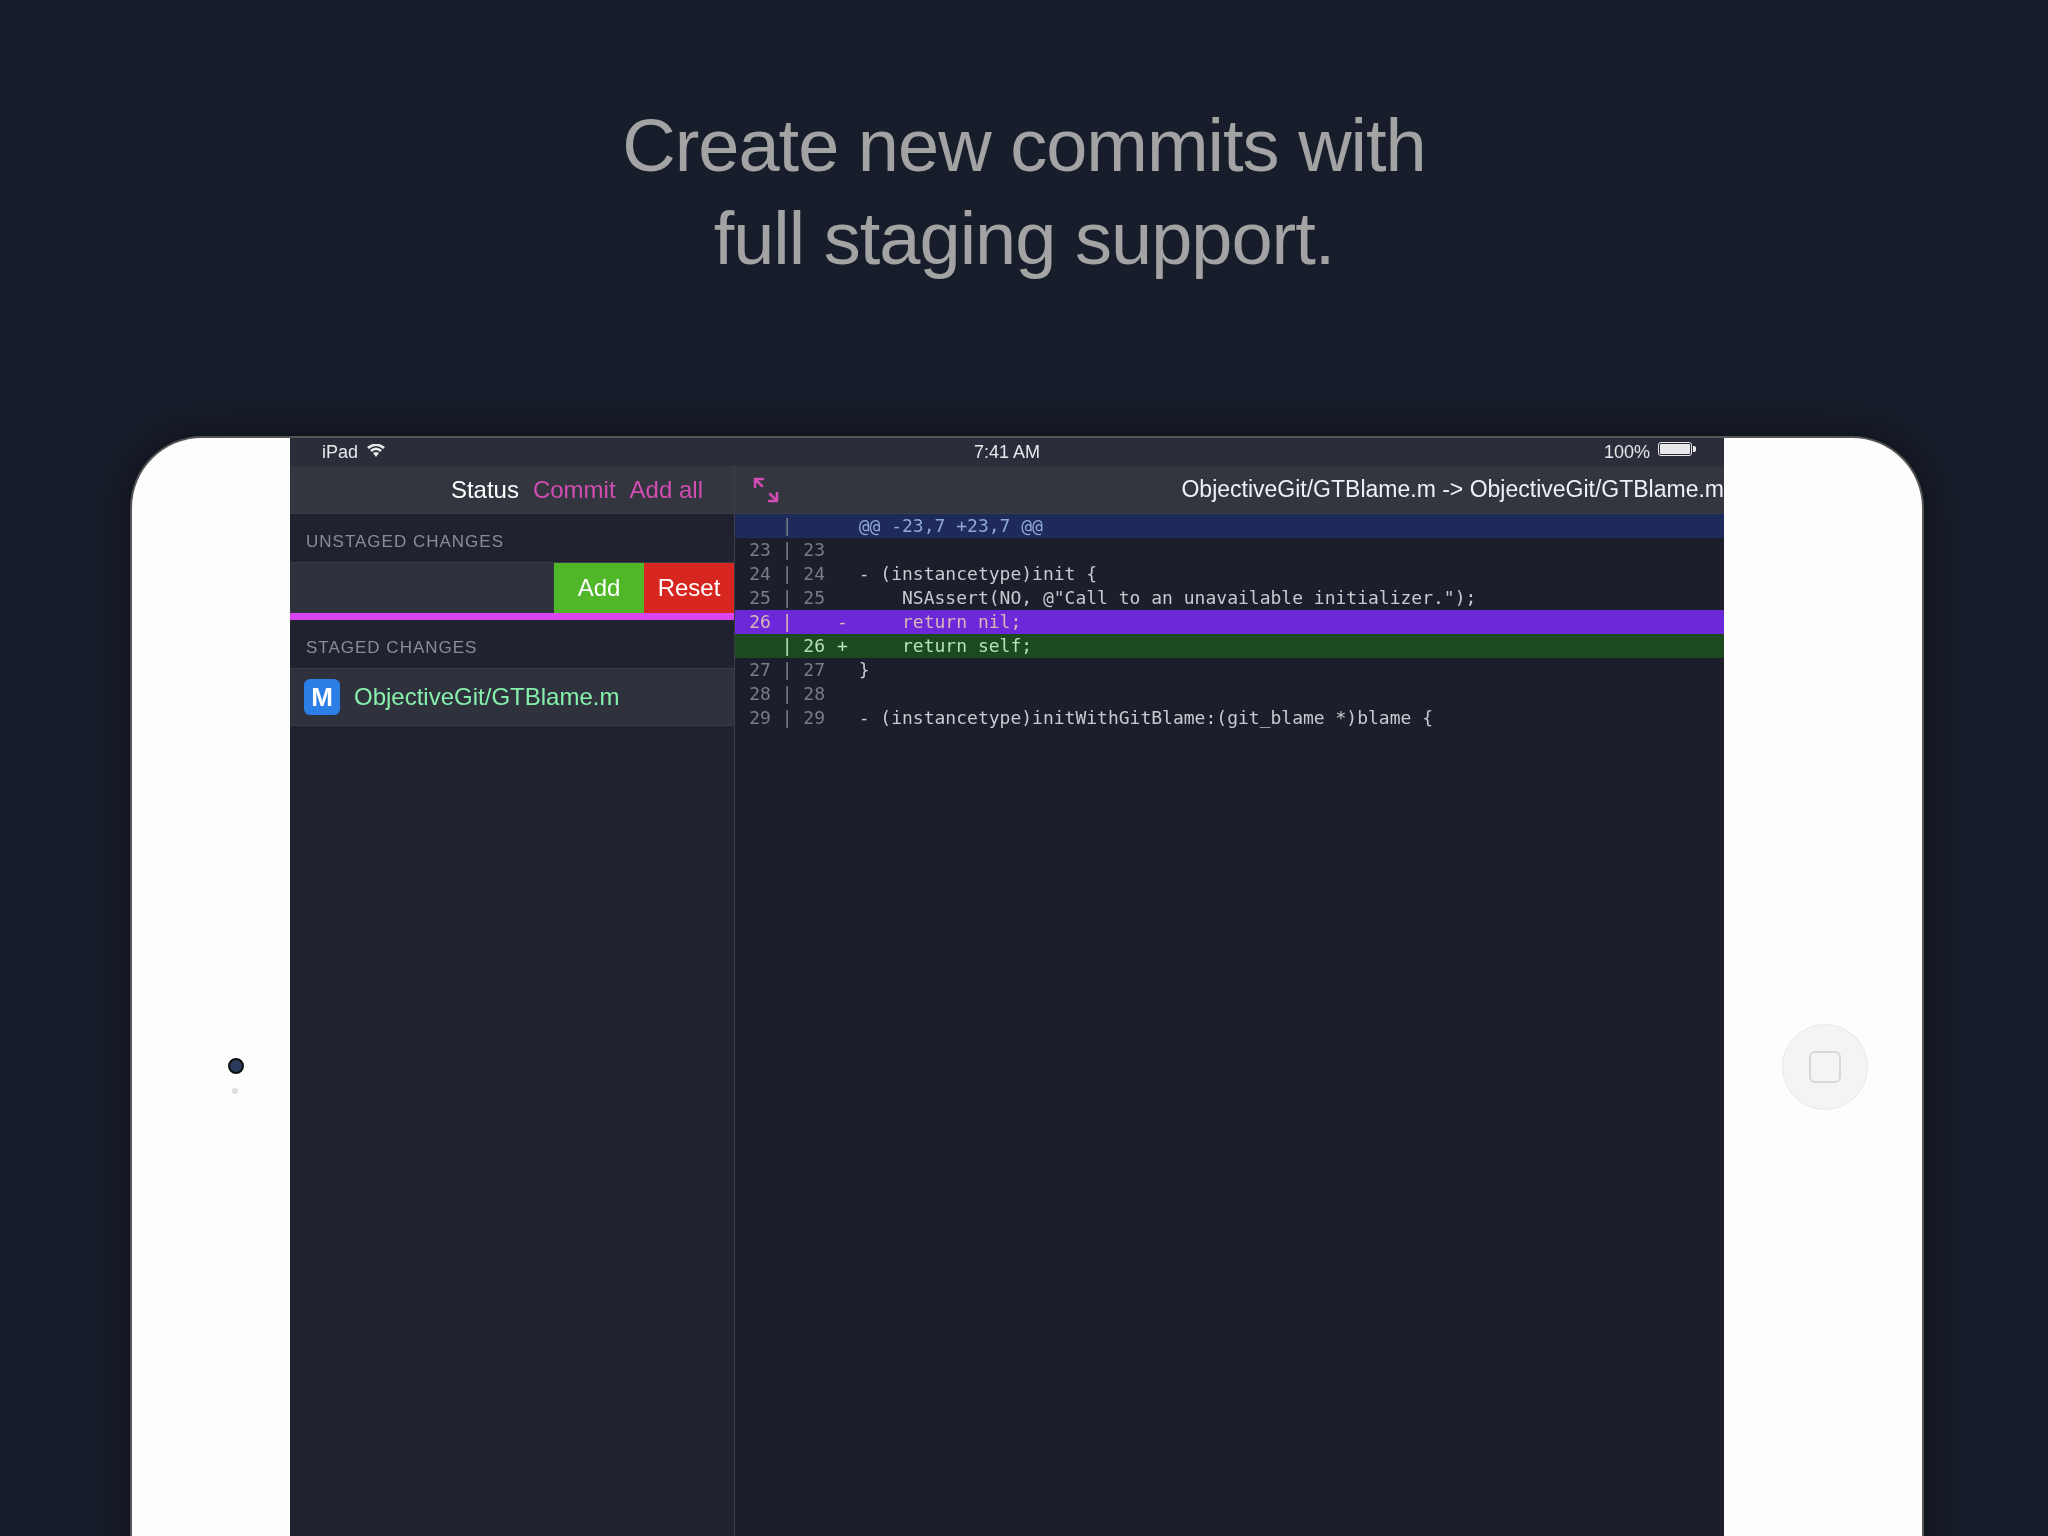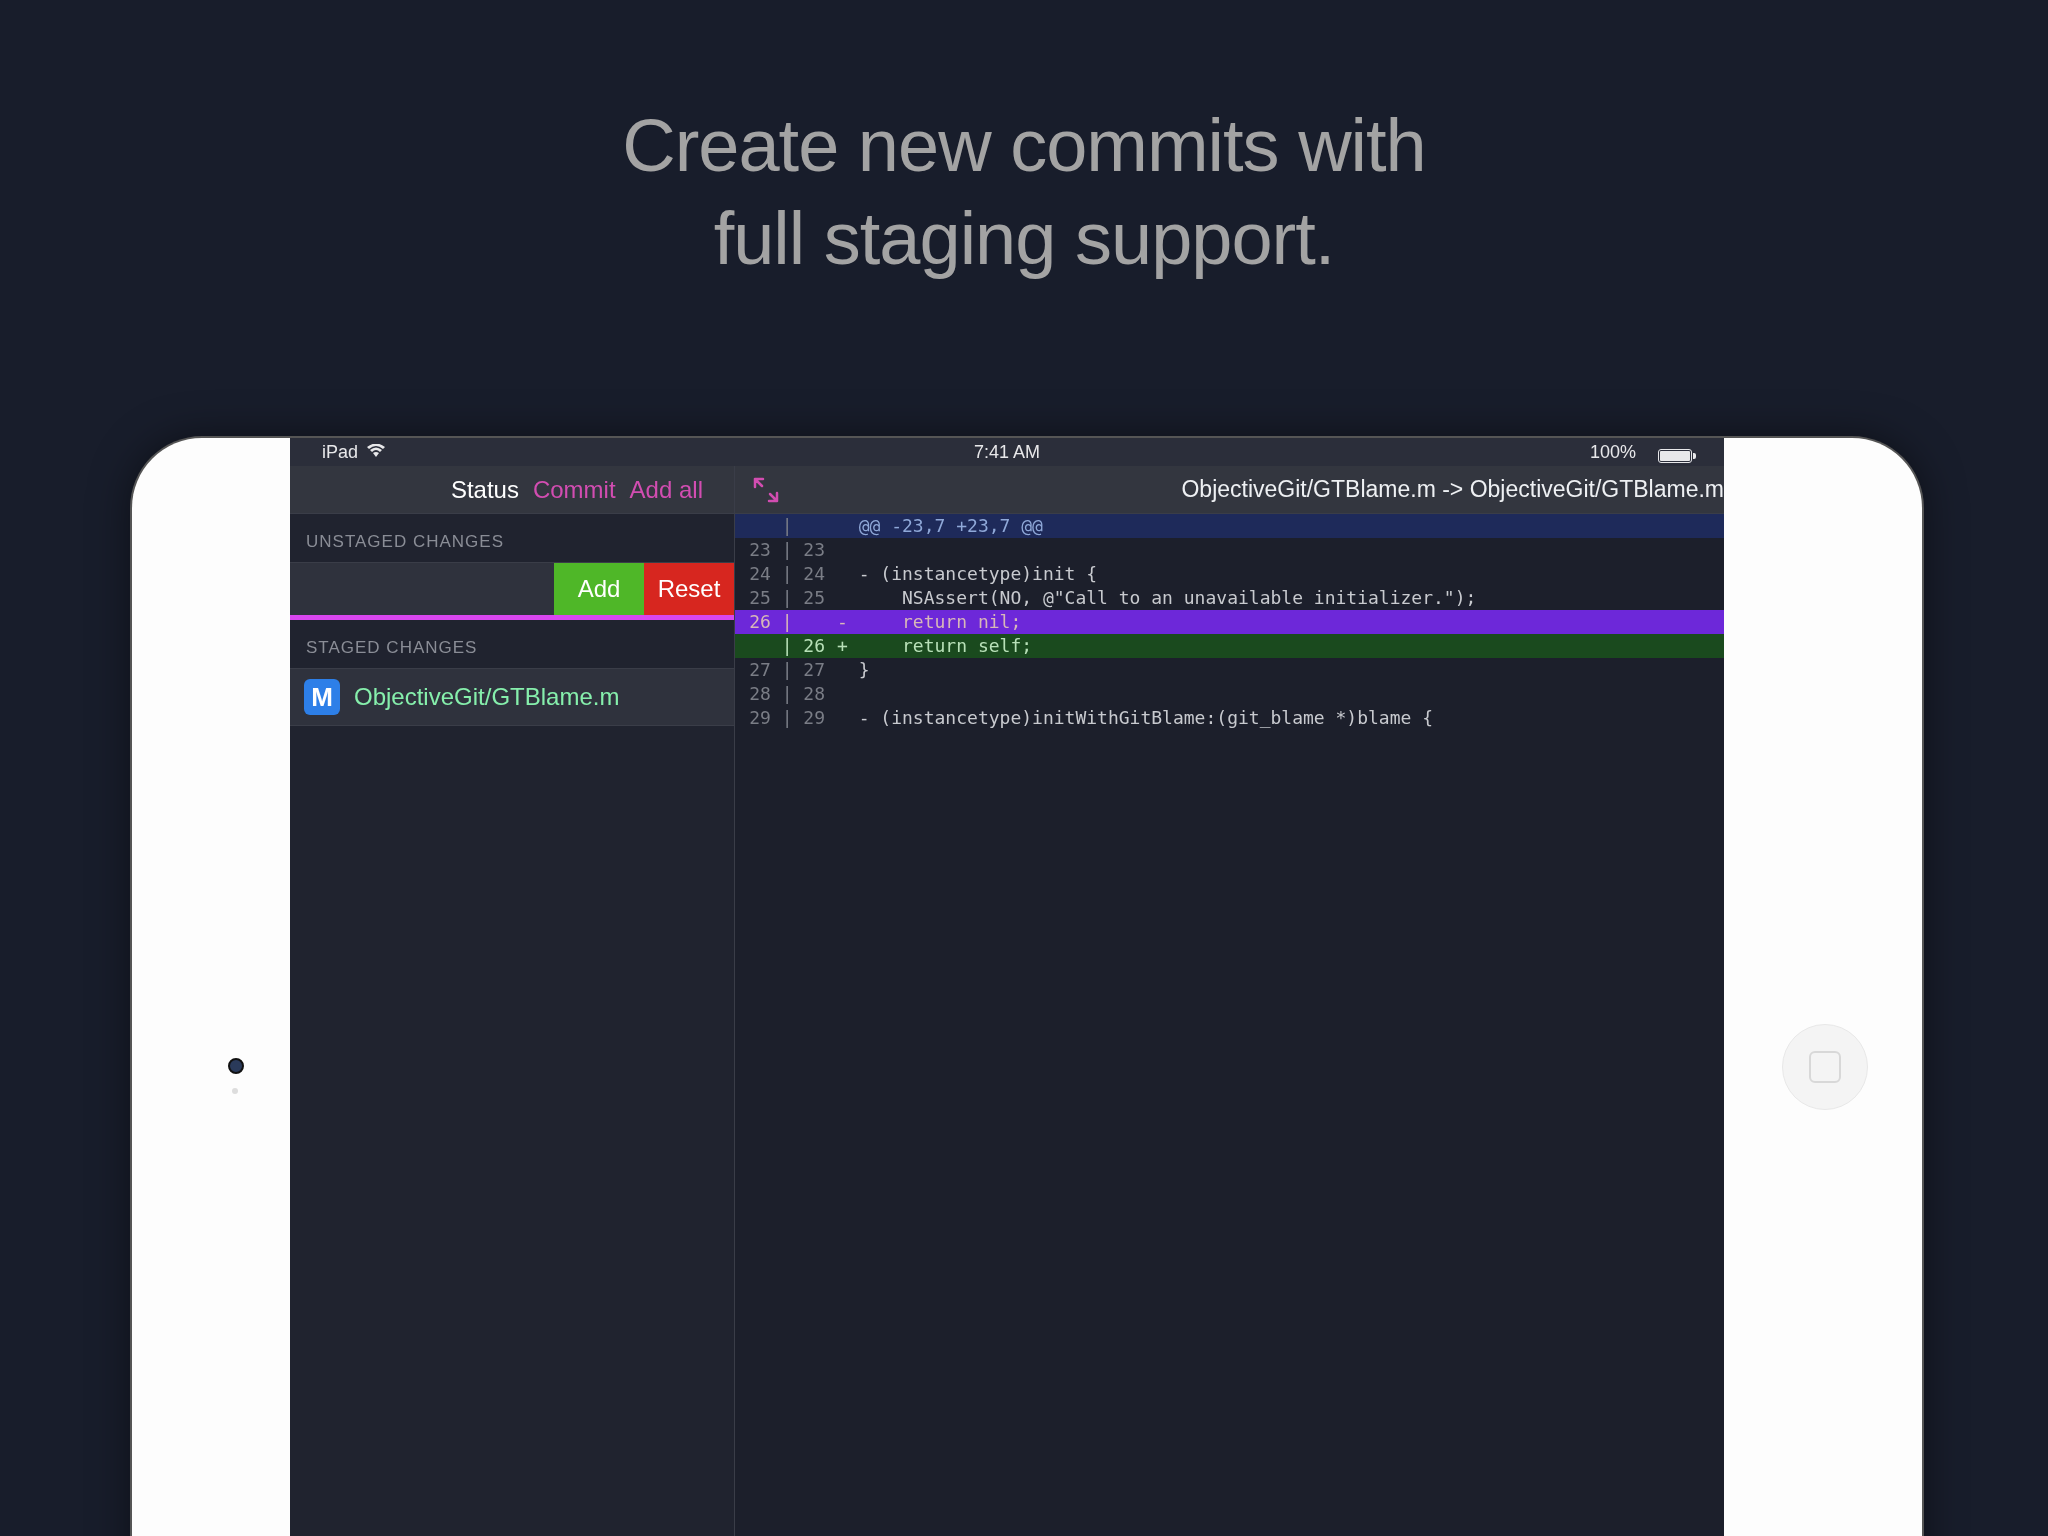--- a/index.html
+++ b/index.html
@@ -92,22 +92,22 @@
 .wifi-icon { display:inline-block; }
 .status-center {
   position: absolute;
   left: 50%;
   transform: translateX(-50%);
   font-weight: 500;
 }
 .status-right {
   margin-left: auto;
   display: flex;
-  align-items: flex-end;
-  gap: 22px;
+  align-items: flex-start;
+  gap: 8px;
 }
 .battery {
   width: 34px;
   height: 14px;
   border: 1.5px solid #e8e8ea;
   border-radius: 3px;
   position: relative;
 }
 .battery::after {
   content: "";
@@ -155,21 +155,21 @@
   letter-spacing: 1px;
   padding: 18px 16px 10px 16px;
   font-weight: 400;
 }
 .file-row {
   height: 58px;
   display: flex;
   align-items: center;
   background: #2f323d;
   border-top: 1px solid #3a3d48;
-  border-bottom: 5px solid #d946ef;
+  border-bottom: 7px solid #d946ef;
   position: relative;
   overflow: hidden;
 }
 .swipe-actions {
   position: absolute;
   right: 0;
   top: 0;
   bottom: 0;
   display: flex;
 }

